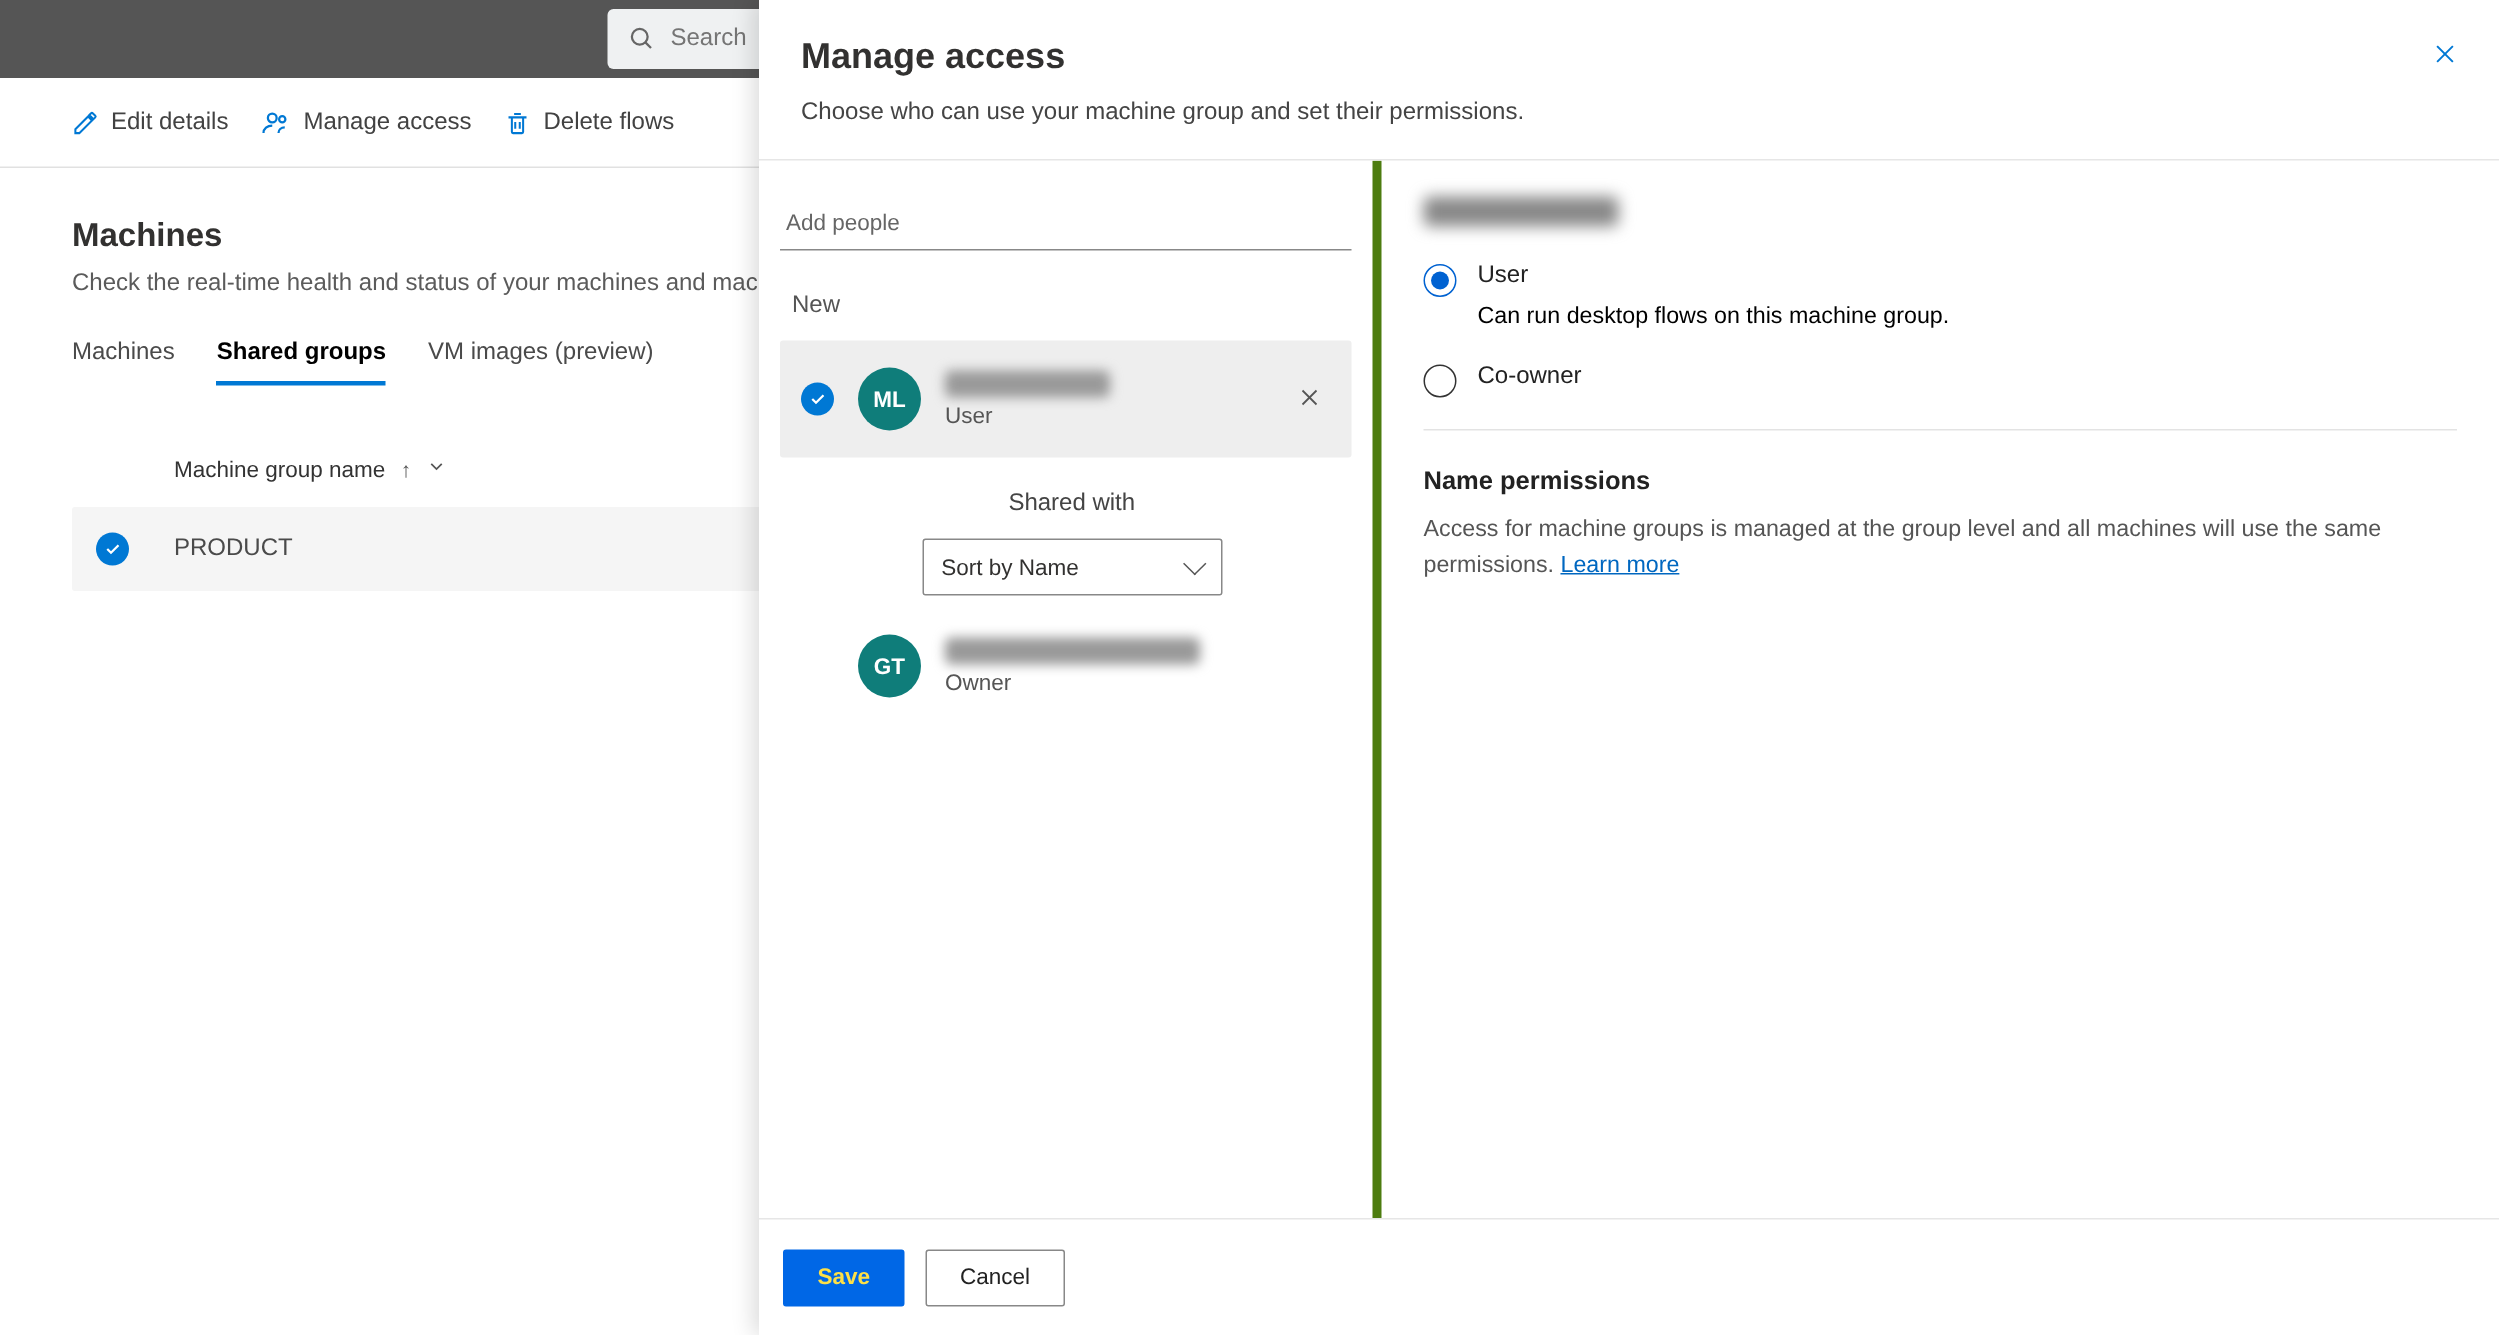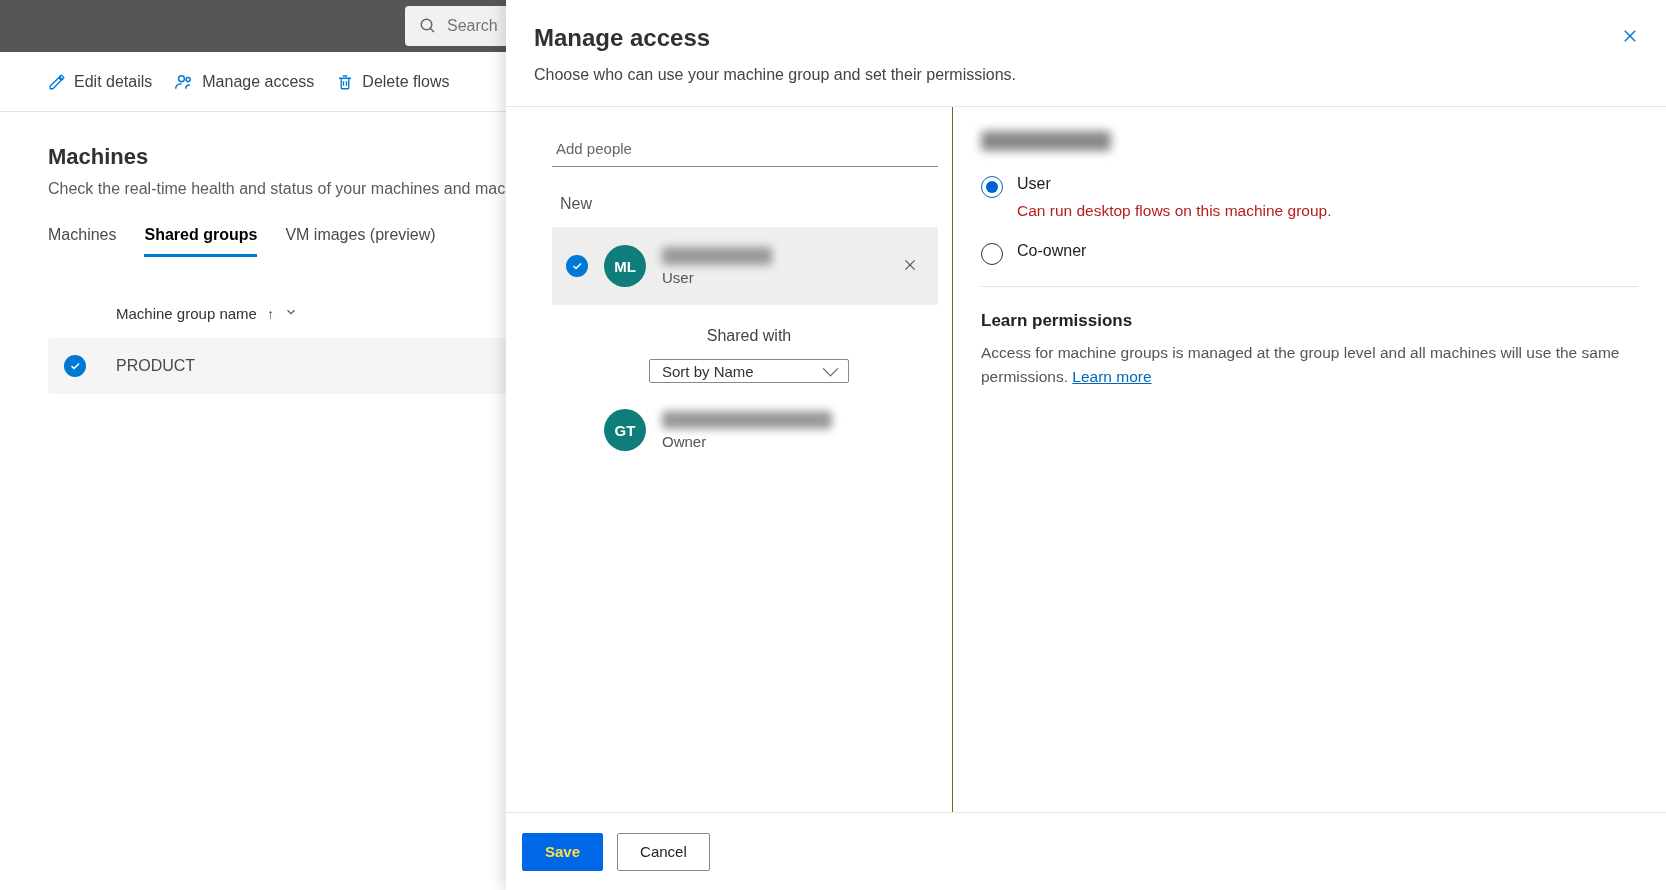--- a/index.html
+++ b/index.html
@@ -188,22 +188,21 @@
   }
 
   .panel-body {
     flex: 1;
     display: flex;
     overflow: hidden;
   }
   .panel-left {
     width: 415px;
     padding: 24px 14px 0 14px;
-    border-right: 1px solid #4d7c0f;
-    margin-left: 32px;
+    border-right: 6px solid #4d7c0f;
   }
   .panel-right {
     flex: 1;
     padding: 24px 28px 0 28px;
   }
 
   .add-people {
     width: 100%;
     height: 36px;
     border: none;
@@ -283,21 +282,21 @@
     align-items: center;
     gap: 14px;
     margin: 22px 0 8px 8px;
     flex-direction: column;
   }
   .shared-row .label {
     font-size: 16px;
     color: #444;
   }
   .sort-select {
-    height: 24px;
+    height: 38px;
     border: 1px solid #888;
     border-radius: 2px;
     padding: 0 34px 0 12px;
     font-size: 15px;
     background: #fff;
     position: relative;
     min-width: 200px;
     display: flex;
     align-items: center;
     cursor: pointer;
@@ -350,21 +349,21 @@
   .radio-body {
     flex: 1;
   }
   .radio-label {
     font-size: 16px;
     color: #222;
     margin-bottom: 6px;
   }
   .radio-desc {
     font-size: 15.5px;
-    color: #b91c1c;
+    color: #000000;
     line-height: 1.5;
   }
 
   .divider {
     height: 1px;
     background: #e3e3e3;
     margin: 8px 0 24px 0;
   }
 
   .data-perm-title {
@@ -557,21 +556,21 @@
 
       <div class="radio-item">
         <div class="radio-outer"></div>
         <div class="radio-body">
           <div class="radio-label">Co-owner</div>
         </div>
       </div>
 
       <div class="divider"></div>
 
-      <div class="data-perm-title">Learn permissions</div>
+      <div class="data-perm-title">Name permissions</div>
       <div class="data-perm-text">
         <span>Access for machine groups is managed at the group level and all machines will use the same permissions. </span><a>Learn more</a>
       </div>
     </div>
   </div>
 
   <div class="panel-footer">
     <button class="btn btn-primary">Save</button>
     <button class="btn btn-secondary">Cancel</button>
   </div>

